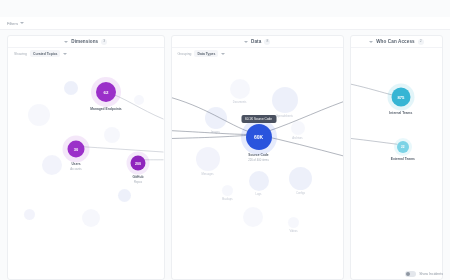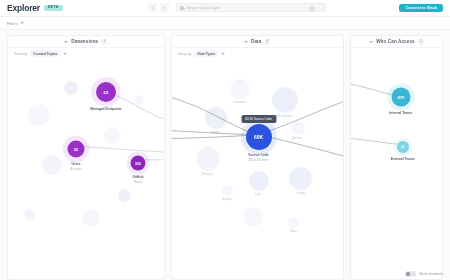--- a/index.html
+++ b/index.html
@@ -233,36 +233,20 @@
     width: 4.4px; height: 4.4px;
     background: #8f97a2; border-radius: 50%;
   }
   .tgl-label { font-size: 3.5px; color: #8e96a1; }
 </style>
 </head>
 <body>
 
 <div id="app">
 
-  <div class="topbar">
-    <div class="brand">Explorer</div>
-    <div class="beta-pill">BETA</div>
-
-    <div class="tb-center">
-      <div class="tb-icobtn">‹</div>
-      <div class="tb-icobtn">›</div>
-      <div class="searchbox">
-        <span class="mag"></span>
-        <span class="search-ph">Search a data layer</span>
-      </div>
-    </div>
-
-    <div class="tb-gear"></div>
-    <button class="cta">Connect to Slack</button>
-  </div>
 
   <div class="filterrow">
     <div class="filter-chip">
       <span>Filters</span>
       <span class="caret"></span>
     </div>
   </div>
 
   <div class="cols">
 

